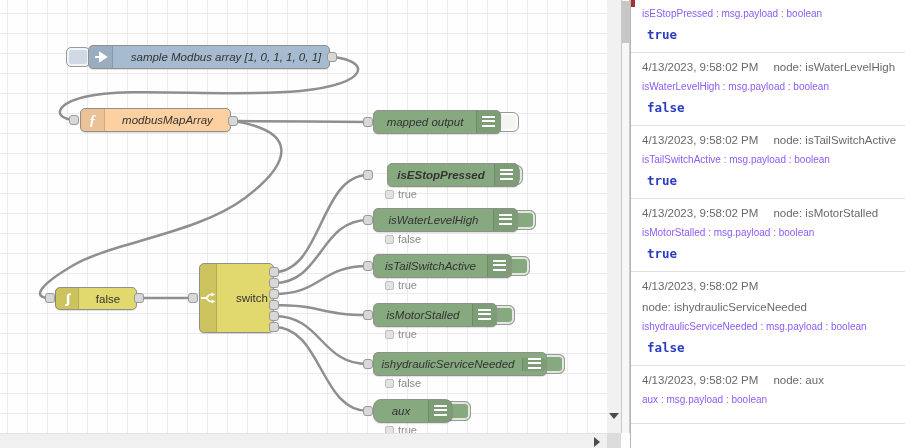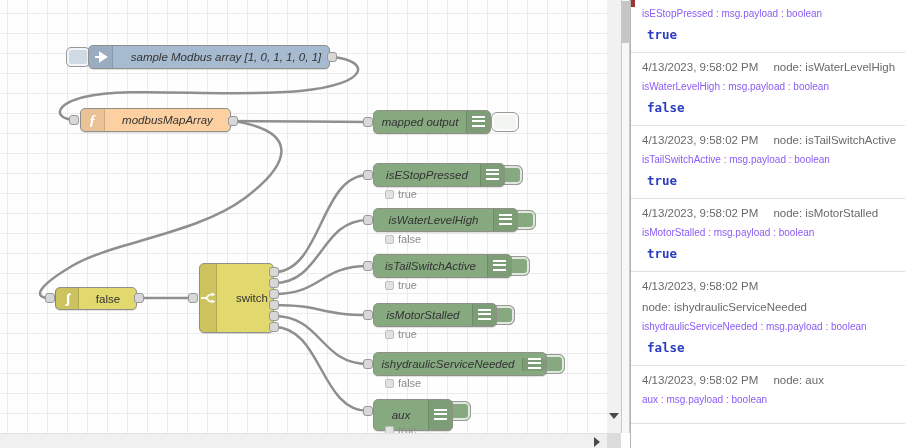--- a/index.html
+++ b/index.html
@@ -139,30 +139,30 @@
     </div>
     <div class="port" style="left:188px;top:293px;"></div>
     <div class="port" style="left:269px;top:267px;"></div>
     <div class="port" style="left:269px;top:278px;"></div>
     <div class="port" style="left:269px;top:289px;"></div>
     <div class="port" style="left:269px;top:300px;"></div>
     <div class="port" style="left:269px;top:311px;"></div>
     <div class="port" style="left:269px;top:322px;"></div>
 
     <div class="btn dbg-toggle off" style="left:491px;top:112px;"></div>
-    <div class="node n-debug italic" style="left:373px;top:110px;width:118px;height:24px;">
+    <div class="node n-debug italic" style="left:373px;top:110px;width:128px;height:24px;">
       <span class="nlabel">mapped output</span>
       <span class="istrip right">
           <span class="bars"></span>
         </span>
     </div>
     <div class="port" style="left:363px;top:117px;"></div>
 
     <div class="btn dbg-toggle on" style="left:495px;top:165px;"></div>
-    <div class="node n-debug italic" style="left:373px;top:163px;width:132px;height:24px;">
+    <div class="node n-debug italic" style="left:387px;top:163px;width:132px;height:24px;font-weight:bold;">
       <span class="nlabel">isEStopPressed</span>
       <span class="istrip right">
           <span class="bars"></span>
         </span>
     </div>
     <div class="port" style="left:363px;top:170px;"></div>
     <div class="status" style="left:385px;top:188px;">
       <span class="status-dot"></span>
       <span>true</span>
     </div>
@@ -213,21 +213,21 @@
           <span class="bars"></span>
         </span>
     </div>
     <div class="port" style="left:363px;top:359px;"></div>
     <div class="status" style="left:385px;top:377px;">
       <span class="status-dot"></span>
       <span>false</span>
     </div>
 
     <div class="btn dbg-toggle on" style="left:443px;top:401px;"></div>
-    <div class="node n-debug italic" style="left:373px;top:399px;width:80px;height:32px;">
+    <div class="node n-debug italic" style="left:373px;top:399px;width:80px;height:24px;border-radius:8px;">
       <span class="nlabel">aux</span>
       <span class="istrip right">
           <span class="bars"></span>
         </span>
     </div>
     <div class="port" style="left:363px;top:406px;"></div>
     <div class="status" style="left:385px;top:424px;">
       <span class="status-dot"></span>
       <span>true</span>
     </div>

